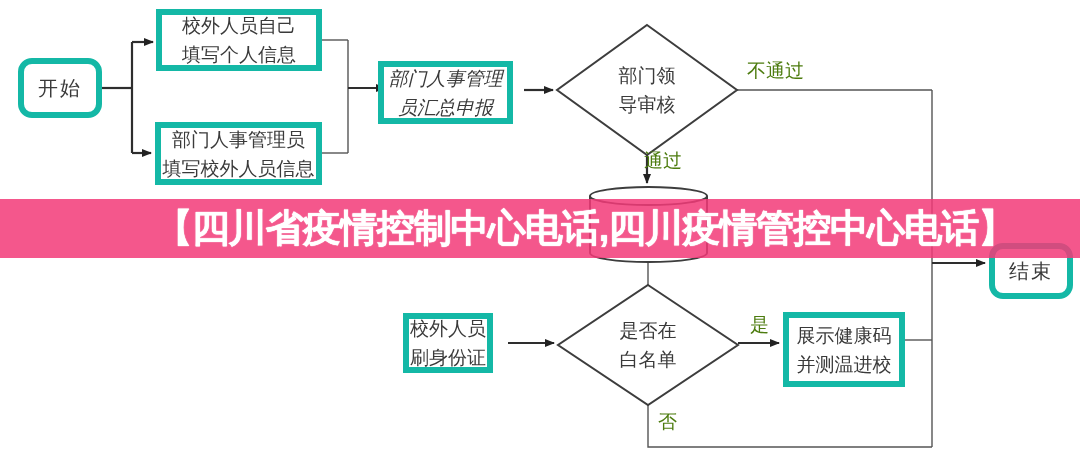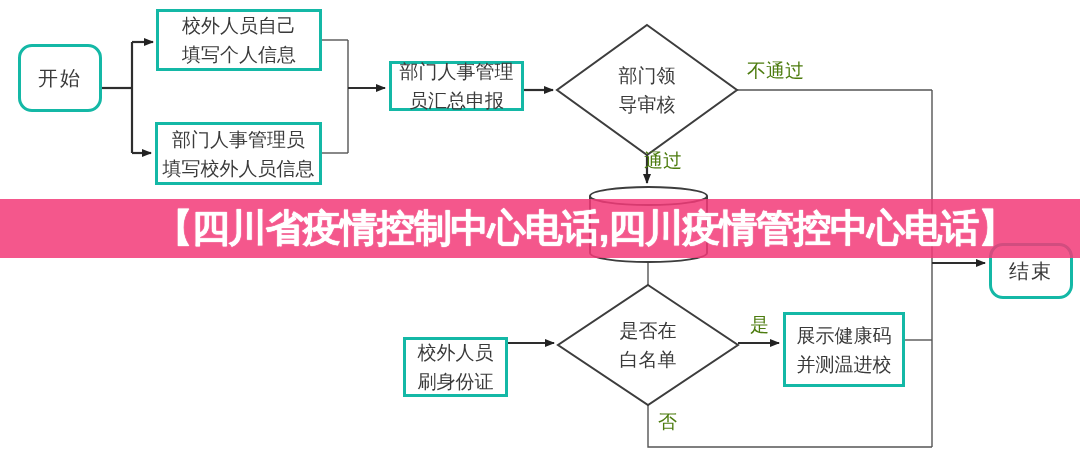--- a/index.html
+++ b/index.html
@@ -2,21 +2,21 @@
 <html><head>
 <meta charset="utf-8">
 <style>
   html,body{margin:0;padding:0;background:#ffffff;}
   #screen{
     position:relative;width:1080px;height:462px;background:#ffffff;overflow:hidden;
     font-family:"Liberation Sans","DejaVu Sans",sans-serif;color:#3a3a3a;
   }
   #wires{position:absolute;left:0;top:0;width:1080px;height:462px;z-index:1;}
   .node{
-    position:absolute;z-index:2;background:#ffffff;border:3px solid #14b8a6;
+    position:absolute;z-index:2;background:#ffffff;border:6px solid #14b8a6;
     display:flex;align-items:center;justify-content:center;text-align:center;
     font-size:19px;line-height:29px;white-space:pre-line;box-sizing:border-box;
   }
   .terminator{border-radius:14px;font-size:20px;letter-spacing:2px;}
   .floating-label{
     position:absolute;z-index:2;font-size:19px;line-height:21px;color:#4d7c0f;
     white-space:nowrap;background:transparent;
   }
   .diamond-label{
     position:absolute;z-index:2;display:flex;align-items:center;justify-content:center;
@@ -70,40 +70,40 @@
 
     <polygon points="647,25 737,90 647,155 557,90" fill="#ffffff" stroke="#3d3d3d" stroke-width="2"></polygon>
     <polygon points="648,285 738,345 648,405 558,345" fill="#ffffff" stroke="#3d3d3d" stroke-width="2"></polygon>
 
     <g>
       <path d="M590,196 V253 A58.5,9 0 0 0 707,253 V196" fill="#ffffff" stroke="#3d3d3d" stroke-width="2"></path>
       <ellipse cx="648.5" cy="196" rx="58.5" ry="9" fill="#ffffff" stroke="#3d3d3d" stroke-width="2"></ellipse>
     </g>
   </svg>
 
-  <div class="node terminator" style="left:18px;top:44px;width:84px;height:68px;text-align:right;">
+  <div class="node terminator" style="left:18px;top:58px;width:84px;height:60px;text-align:right;">
     <span>开始</span>
   </div>
 
   <div class="node" style="left:156px;top:9px;width:166px;height:62px;">
     <span>校外人员自己
 填写个人信息</span>
   </div>
 
   <div class="node" style="left:155px;top:122px;width:167px;height:63px;font-family:Liberation Serif, serif;">
     <span>部门人事管理员
 填写校外人员信息</span>
   </div>
 
-  <div class="node" style="left:389px;top:61px;width:135px;height:50px;">
+  <div class="node" style="left:378px;top:61px;width:135px;height:63px;font-style:italic;">
     <span>部门人事管理
 员汇总申报</span>
   </div>
 
-  <div class="node" style="left:403px;top:313px;width:105px;height:60px;margin-top:24px;">
+  <div class="node" style="left:403px;top:313px;width:90px;height:60px;">
     <span>校外人员
 刷身份证</span>
   </div>
 
   <div class="node" style="left:783px;top:312px;width:122px;height:75px;">
     <span>展示健康码
 并测温进校</span>
   </div>
 
   <div class="node terminator" style="left:989px;top:243px;width:84px;height:56px;">

